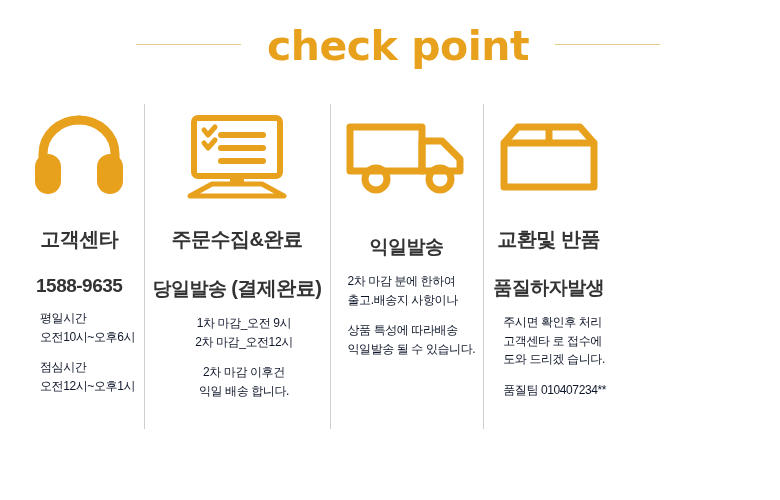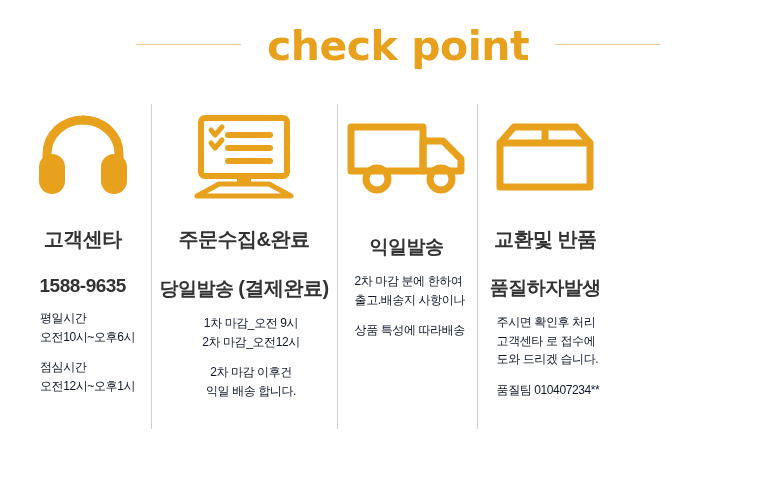--- a/index.html
+++ b/index.html
@@ -209,20 +209,21 @@
       <div class="subtitle">
         <span>익일발송</span>
       </div>
       <div class="desc">
         <div class="blk">
           <div class="line">2차 마감 분에 한하여</div>
           <div class="line">출고.배송지 사항이나</div>
         </div>
         <div class="blk">
           <div class="line">상품 특성에 따라배송</div>
+          <div class="line">익일발송 될 수 있습니다.</div>
         </div>
       </div>
     </div>
 
     <div class="col c4">
       <div class="icon-box">
         <svg width="110" height="80" viewBox="0 0 110 80">
           <path d="M10 26l14-16h62l14 16" fill="none" stroke="#e8a11d" stroke-width="7" stroke-linejoin="round"></path>
           <path d="M10 26h90v44H10z" fill="none" stroke="#e8a11d" stroke-width="7" stroke-linejoin="round"></path>
           <path d="M55 10v16" fill="none" stroke="#e8a11d" stroke-width="7"></path>

